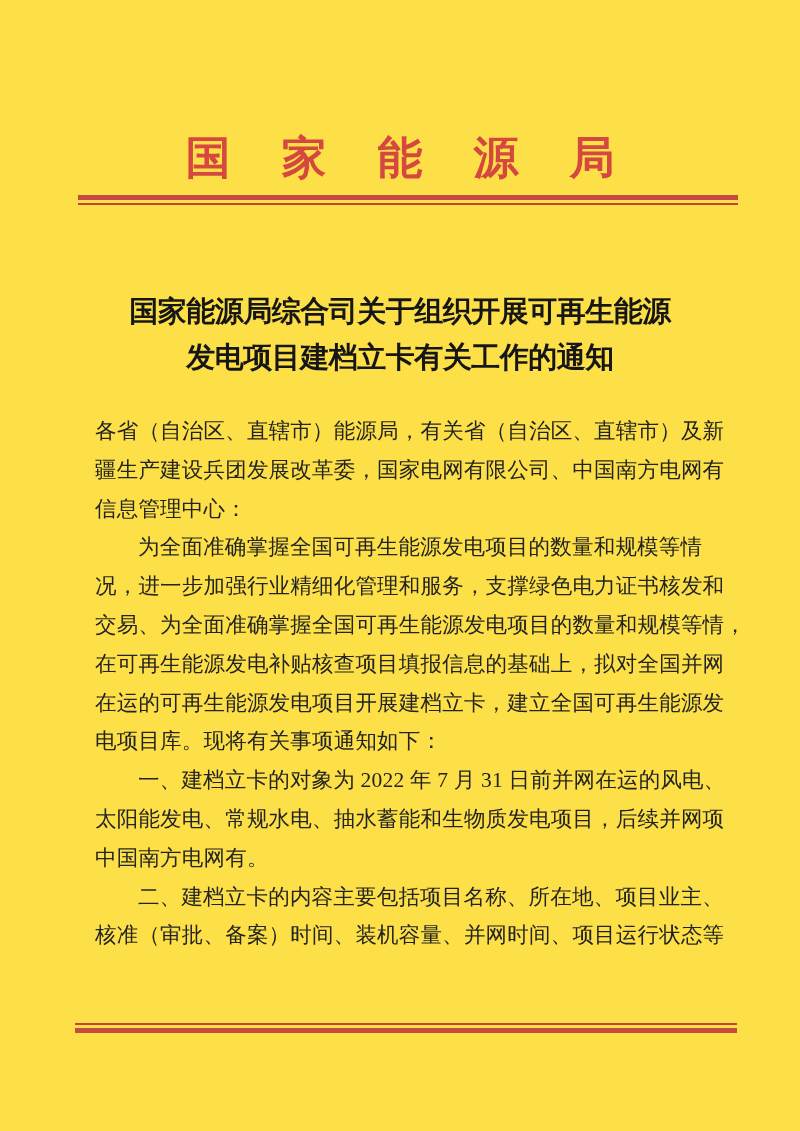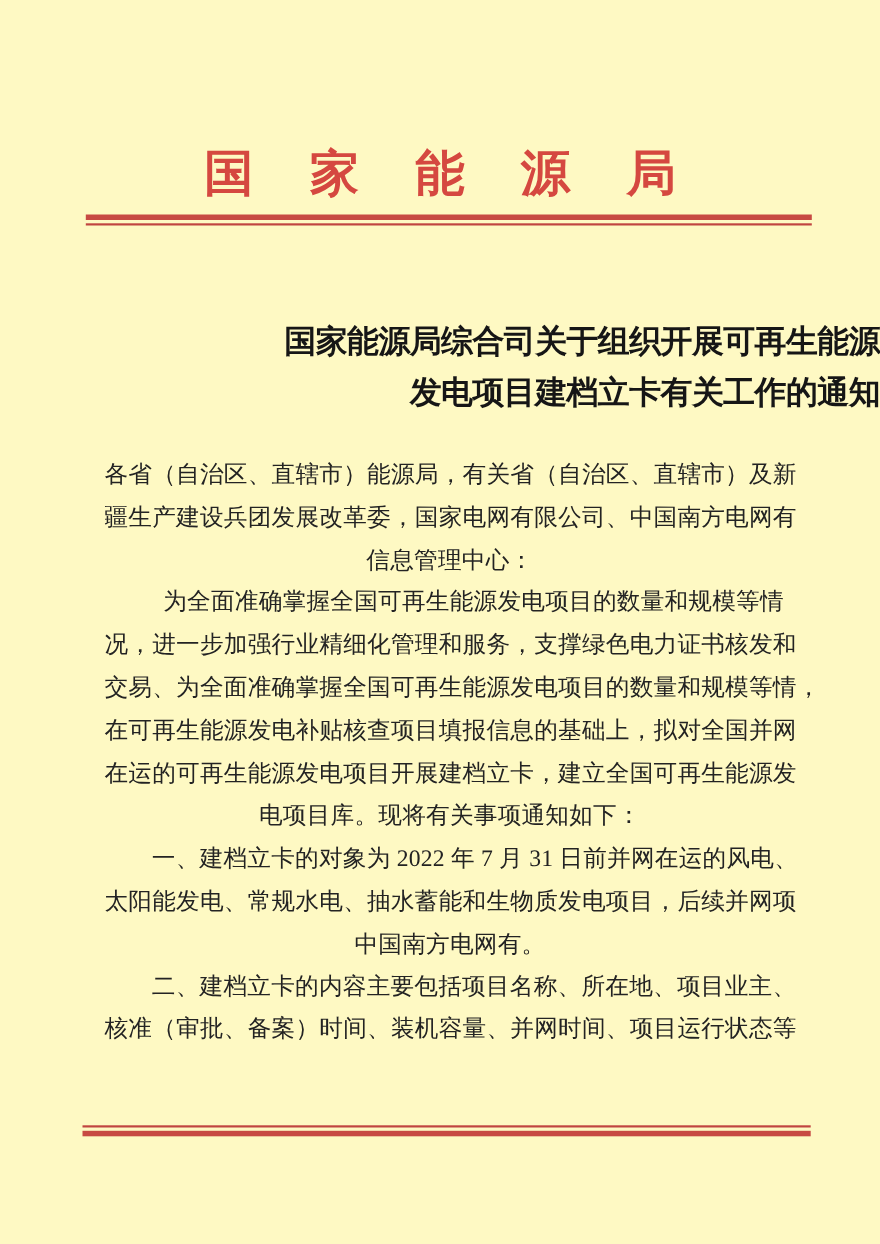--- a/index.html
+++ b/index.html
@@ -5,21 +5,21 @@
   html, body {
     margin: 0;
     padding: 0;
     background: #ffffff;
   }
   .page {
     position: relative;
     width: 800px;
     height: 1131px;
     margin: 0 auto;
-    background: #fef9c3;
+    background: #fde047;
     overflow: hidden;
     font-family: "Liberation Serif", "DejaVu Serif", serif;
     text-decoration: underline;
   }
   
   .masthead {
     position: absolute;
     top: 128px;
     left: 0;
     width: 100%;
@@ -50,38 +50,37 @@
   }
   .footer-rule .thin  { height: 2px; background: #c04540; }
   .footer-rule .gap   { height: 3px; }
   .footer-rule .thick { height: 5px; background: #c74a43; }
   
   .doc-title {
     position: absolute;
     top: 288px;
     left: 0;
     width: 100%;
-    text-align: right;
+    text-align: center;
     color: #161616;
     font-weight: bold;
     font-size: 29px;
     line-height: 46px;
     letter-spacing: -0.5px;
   }
   
   .doc-body {
     position: absolute;
     top: 412px;
     left: 95px;
     width: 628px;
     color: #232323;
     font-size: 21.5px;
     line-height: 38.8px;
     letter-spacing: 0.2px;
-    text-align: center;
   }
   .body-line {
     white-space: nowrap;
   }
   .body-line.first-indent {
     padding-left: 43px; 
   }
 </style>
 </head>
 <body>

